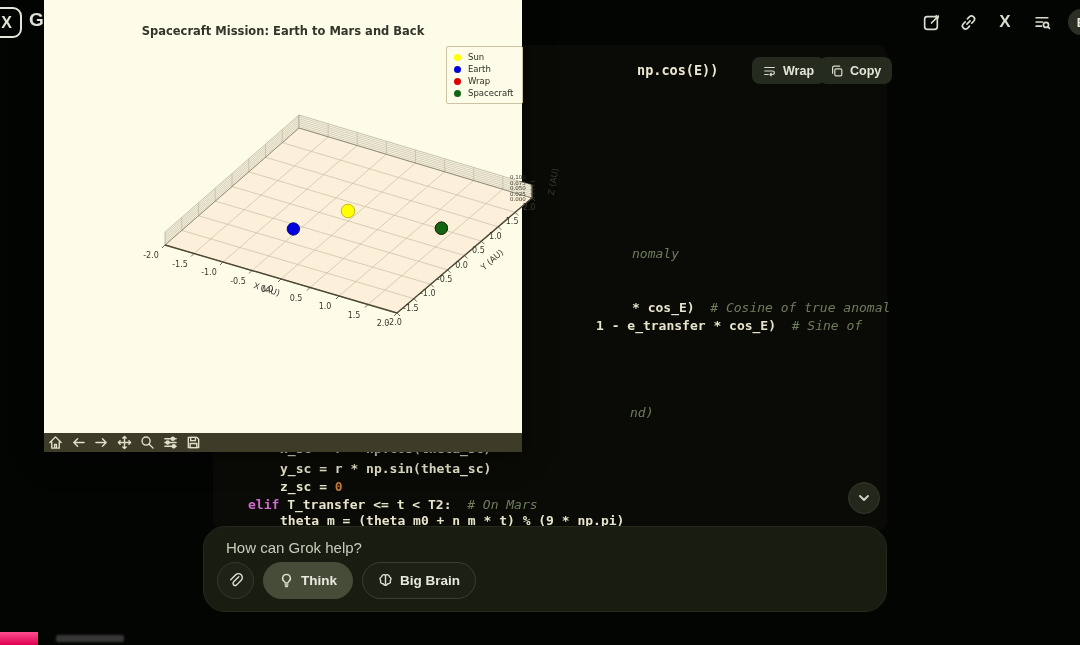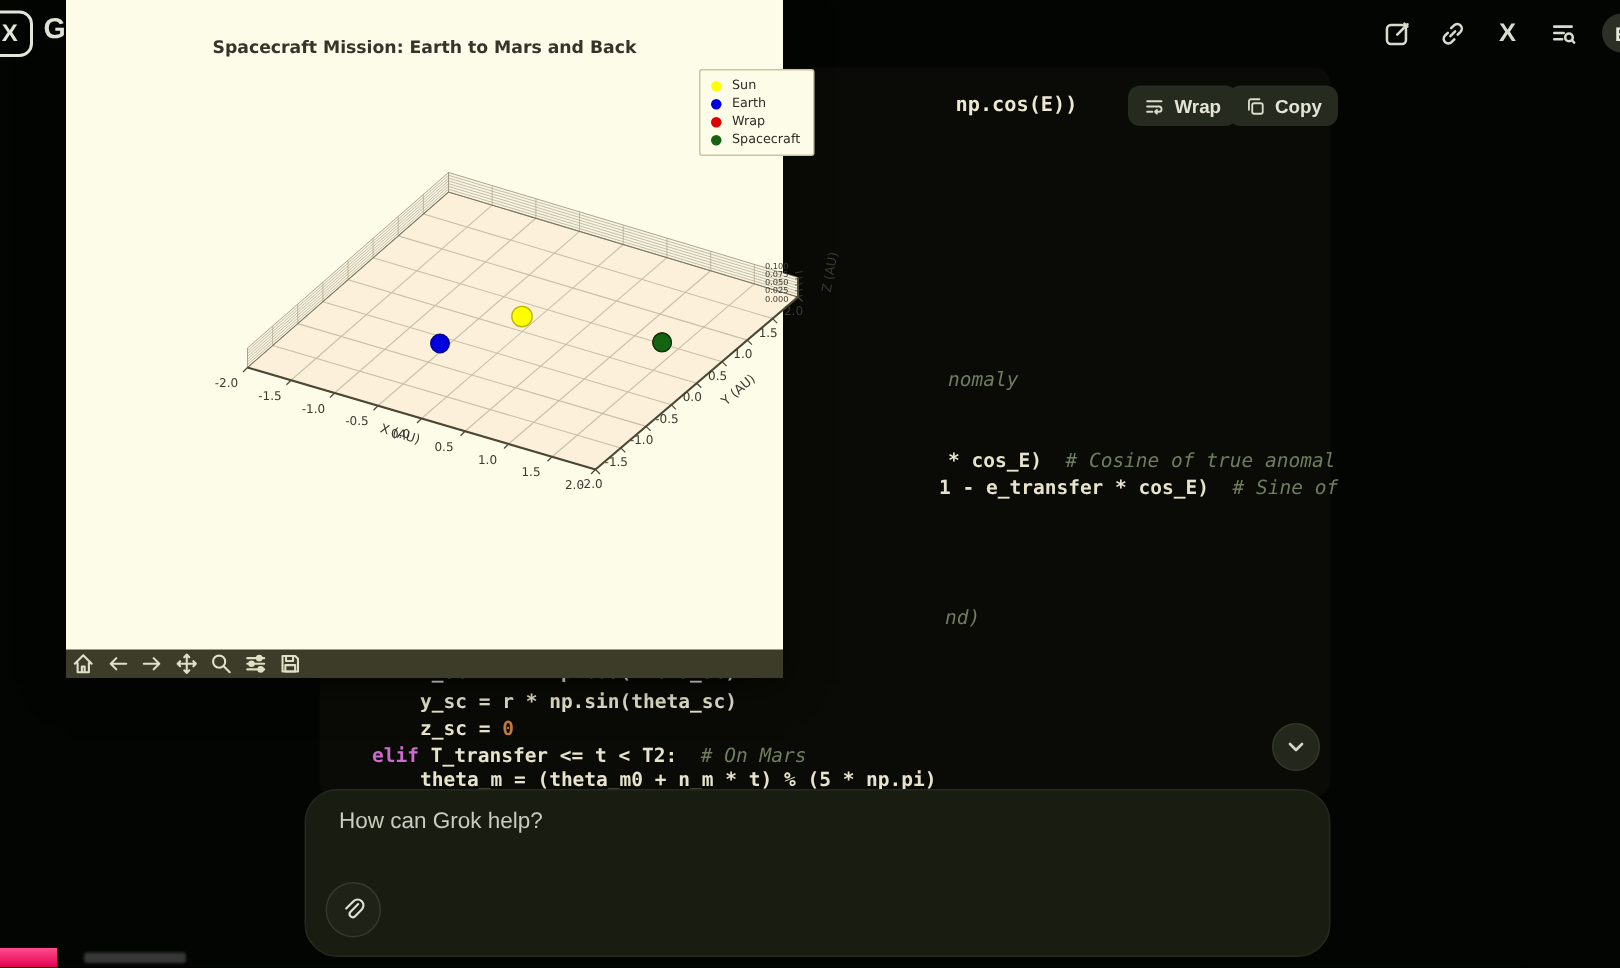--- a/index.html
+++ b/index.html
@@ -39,37 +39,37 @@
   .scroll-btn{position:absolute;left:848px;top:482px;width:32px;height:32px;border-radius:50%;
               background:#23271c;border:1px solid #343828;z-index:3;display:flex;align-items:center;
               justify-content:center;cursor:pointer;}
   .scroll-btn svg{stroke:#d4d7c8;fill:none;stroke-width:1.8;stroke-linecap:round;stroke-linejoin:round;}
 
   
   .fig-window{position:absolute;left:44px;top:0;width:478px;height:452px;background:#fcfce8;
               z-index:5;box-shadow:0 4px 24px rgba(0,0,0,.55);}
   .fig-title{position:absolute;top:24px;left:0;right:0;text-align:center;
              font-family:"DejaVu Sans",sans-serif;font-size:11.5px;font-weight:600;color:#35342a;}
-  .legend{position:absolute;left:422px;top:46px;background:#fcfce9;border:1px solid #ccc3a2;
+  .legend{position:absolute;left:402px;top:46px;background:#fcfce9;border:1px solid #ccc3a2;
           border-radius:2px;padding:5px 9px 5px 7px;display:flex;flex-direction:column;gap:2px;}
   .legend-row{display:flex;align-items:center;gap:7px;font-family:"DejaVu Sans",sans-serif;
               font-size:8.5px;color:#2f2e24;}
   .legend-dot{width:7px;height:7px;border-radius:50%;display:inline-block;}
   #plot-svg{position:absolute;left:0;top:0;}
   .tick{font:8px "DejaVu Sans",sans-serif;fill:#3b3930;}
   .ztick{font:5.5px "DejaVu Sans",sans-serif;fill:#3b3930;}
   .alabel{font:8.5px "DejaVu Sans",sans-serif;fill:#3b3930;}
   .fig-toolbar{position:absolute;left:0;bottom:0;width:100%;height:19px;background:#3c3c28;
                display:flex;align-items:center;gap:6px;padding-left:3px;box-sizing:border-box;}
   .tbtn{width:17px;height:17px;background:transparent;border:none;padding:0;display:flex;
         align-items:center;justify-content:center;cursor:pointer;}
   .tbtn svg{stroke:#e0e0c8;fill:none;stroke-width:1.5;stroke-linecap:round;stroke-linejoin:round;}
 
   
-  .chat-bar{position:absolute;left:203px;top:526px;width:684px;height:112px;background:#181c11;
+  .chat-bar{position:absolute;left:203px;top:526px;width:684px;height:86px;background:#181c11;
             border:1px solid #262a1c;border-radius:22px;z-index:6;box-sizing:border-box;}
   .chat-input{position:absolute;left:20px;top:11px;width:500px;background:transparent;border:none;
               outline:none;color:#e8eadd;font-size:15px;font-family:"Liberation Sans",sans-serif;}
   .chat-input::placeholder{color:#c9ccbd;}
   .chat-controls{position:absolute;left:13px;right:12px;bottom:12px;display:flex;
                  justify-content:space-between;align-items:center;}
   .ctrl-left{display:flex;align-items:center;gap:9px;}
   .ctrl-right{display:flex;align-items:center;gap:14px;}
   .icon-circle{width:37px;height:37px;border-radius:50%;background:#1e2217;border:1px solid #363a2c;
                display:flex;align-items:center;justify-content:center;cursor:pointer;box-sizing:border-box;}
@@ -141,27 +141,27 @@
   <button class="pill-btn" style="left:819px;">
     <svg width="14" height="14" viewBox="0 0 16 16">
       <rect x="5.5" y="5.5" width="8" height="8" rx="1.5"></rect>
         <path d="M3 10.5 V4 a1.5 1.5 0 0 1 1.5-1.5 H11"></path>
     </svg>
     <span>Copy</span>
   </button>
   <div class="code-layer" id="code-layer">
       <div class="code-line" style="left: 632px; top: 246px;"><span class="com">nomaly</span></div>
       <div class="code-line" style="left: 632px; top: 300px;"><span class="code">* cos_E)</span><span class="com">  # Cosine of true anomal</span></div>
-      <div class="code-line" style="left: 626px; top: 318px;"><span class="code">1 - e_transfer * cos_E)</span><span class="com">  # Sine of</span></div>
+      <div class="code-line" style="left: 596px; top: 318px;"><span class="code">1 - e_transfer * cos_E)</span><span class="com">  # Sine of</span></div>
       <div class="code-line" style="left: 630px; top: 405px;"><span class="com">nd)</span></div>
       <div class="code-line" style="left: 280px; top: 441px;"><span class="code">x_sc = r * np.cos(theta_sc)</span></div>
       <div class="code-line" style="left: 280px; top: 461px;"><span class="code">y_sc = r * np.sin(theta_sc)</span></div>
       <div class="code-line" style="left: 280px; top: 479px;"><span class="code">z_sc = </span><span class="num">0</span></div>
       <div class="code-line" style="left: 248px; top: 497px;"><span class="kw">elif</span><span class="code"> T_transfer &lt;= t &lt; T2:</span><span class="com">  # On Mars</span></div>
-      <div class="code-line" style="left: 280px; top: 513px;"><span class="code">theta_m = (theta_m0 + n_m * t) % (5 * np.pi)</span></div>
+      <div class="code-line" style="left: 280px; top: 513px;"><span class="code">theta_m = (theta_m0 + n_m * t) % (9 * np.pi)</span></div>
     </div>
 
   <button class="scroll-btn">
     <svg width="14" height="14" viewBox="0 0 14 14">
       <path d="M3 5 L7 9 L11 5"></path>
     </svg>
   </button>
 
   <div class="fig-window">
     <div class="fig-title">Spacecraft Mission: Earth to Mars and Back</div>
@@ -332,20 +332,34 @@
 
   <div class="chat-bar">
     <input class="chat-input" type="text" placeholder="How can Grok help?" style="">
     <div class="chat-controls">
       <div class="ctrl-left">
         <button class="icon-circle">
           <svg width="17" height="17" viewBox="0 0 18 18">
             <path d="M12.5 5 L6.8 10.7 a2.3 2.3 0 0 0 3.2 3.2 L15 8.8 a4.1 4.1 0 0 0 -5.8 -5.8 L4 8.2"></path>
           </svg>
         </button>
+        <button class="chip filled">
+          <svg width="15" height="15" viewBox="0 0 16 16">
+            <path d="M8 1.5 a4.2 4.2 0 0 1 2.4 7.6 c-.6.5-.9 1-.9 1.6 h-3 c0-.6-.3-1.1-.9-1.6 A4.2 4.2 0 0 1 8 1.5 z"></path>
+            <path d="M6.5 12.8 h3 M7 14.5 h2"></path>
+          </svg>
+          <span>Think</span>
+        </button>
+        <button class="chip">
+          <svg width="15" height="15" viewBox="0 0 16 16">
+            <path d="M8 2.5 a2.4 2.4 0 0 0 -4.1 1.6 a2.2 2.2 0 0 0 -.9 3.9 a2.3 2.3 0 0 0 2.6 3.4 A2.4 2.4 0 0 0 8 13 V2.5"></path>
+            <path d="M8 2.5 a2.4 2.4 0 0 1 4.1 1.6 a2.2 2.2 0 0 1 .9 3.9 a2.3 2.3 0 0 1 -2.6 3.4 A2.4 2.4 0 0 1 8 13"></path>
+          </svg>
+          <span>Big Brain</span>
+        </button>
       </div>
     </div>
   </div>
 
   <div class="wm-pink"></div>
   <div class="wm-smudge"></div>
 
 </div>
 
 </body></html>

